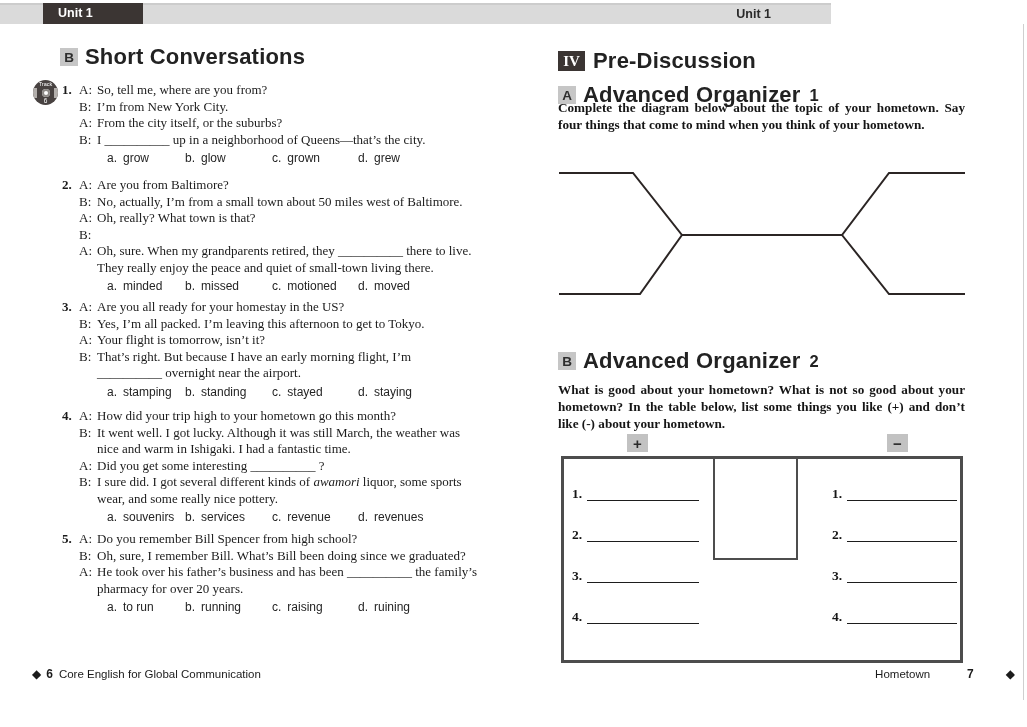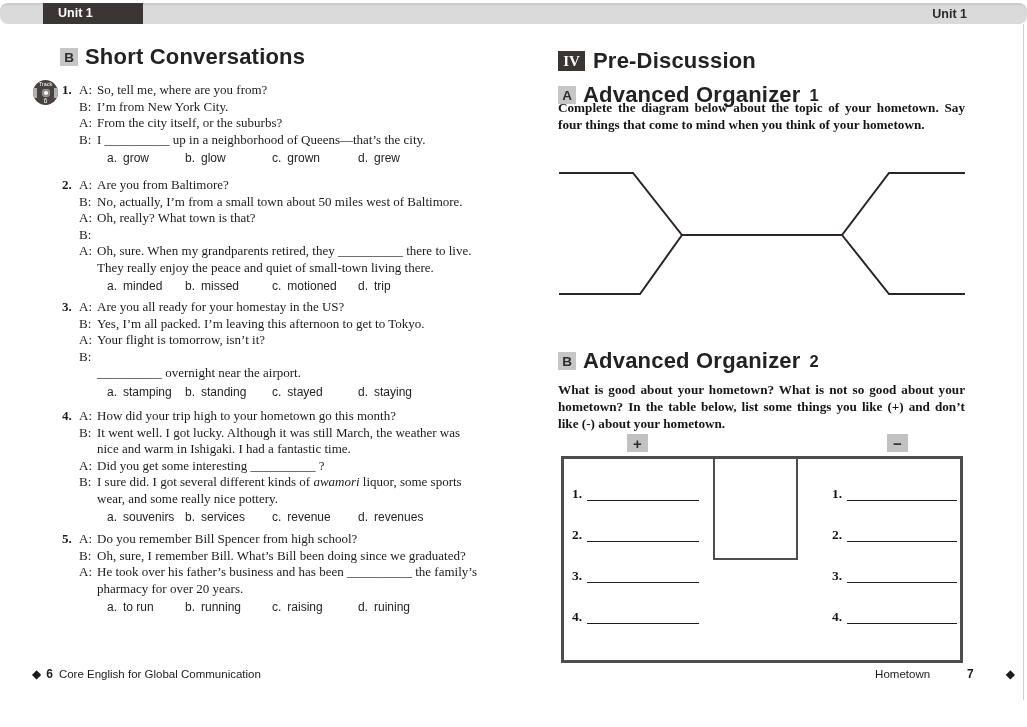--- a/index.html
+++ b/index.html
@@ -1,21 +1,21 @@
 <!DOCTYPE html>
 <html><head>
 <meta charset="utf-8">
 <style>
   html,body{margin:0;padding:0;}
   body{
     position:relative;width:1027px;height:727px;background:#ffffff;
     font-family:"Liberation Serif", serif;color:#1b1b1b;overflow:hidden;
   }
   
-  .topbar{position:absolute;left:0;top:3px;width:1027px;height:19px;background:#dadada;border-top:2px solid #cccccc;border-radius:8px;}
+  .topbar{position:absolute;left:0;top:3px;width:831px;height:19px;background:#dadada;border-top:2px solid #cccccc;}
   .unit-tab{position:absolute;left:43px;top:-2px;width:100px;height:21px;background:#3b3533;color:#ffffff;
     font-family:"Liberation Sans",sans-serif;font-weight:bold;font-size:12.5px;line-height:21px;padding-left:15px;box-sizing:border-box;}
   .unit-right{position:absolute;right:60px;top:0;height:19px;line-height:18px;color:#2a2a2a;
     font-family:"Liberation Sans",sans-serif;font-weight:bold;font-size:12.5px;}
   .edge-line{position:absolute;right:3px;top:24px;width:1px;height:676px;background:#cfcfcf;}
 
   
   .sec-head{display:flex;align-items:center;font-family:"Liberation Sans",sans-serif;font-weight:bold;color:#222;}
   .badge{flex:0 0 auto;width:18px;height:18px;background:#c6c6c6;color:#2d2d2d;display:flex;align-items:center;justify-content:center;
     font-family:"Liberation Sans",sans-serif;font-weight:bold;font-size:13.5px;margin-right:7px;}
@@ -171,41 +171,42 @@
       <span class="opt opt-b">
           <span class="oletter">b.</span>
           <span>missed</span>
         </span>
       <span class="opt opt-c">
           <span class="oletter">c.</span>
           <span>motioned</span>
         </span>
       <span class="opt opt-d">
           <span class="oletter">d.</span>
-          <span>trip</span>
+          <span>moved</span>
         </span>
     </div>
   </div>
 
   <div class="conv" style="top:259px">
     <div class="dline">
       <span class="dnum">3.</span>
       <span class="dspk">A:</span>
       <span class="dtext">Are you all ready for your homestay in the US?</span>
     </div>
     <div class="dline cont">
       <span class="dspk">B:</span>
       <span class="dtext">Yes, I’m all packed. I’m leaving this afternoon to get to Tokyo.</span>
     </div>
     <div class="dline cont">
       <span class="dspk">A:</span>
       <span class="dtext">Your flight is tomorrow, isn’t it?</span>
     </div>
     <div class="dline cont">
       <span class="dspk">B:</span>
+      <span class="dtext">That’s right. But because I have an early morning flight, I’m</span>
     </div>
     <div class="dline cc">
       <span class="dtext">__________ overnight near the airport.</span>
     </div>
     <div class="opts">
       <span class="opt opt-a">
           <span class="oletter">a.</span>
           <span>stamping</span>
         </span>
       <span class="opt opt-b">

